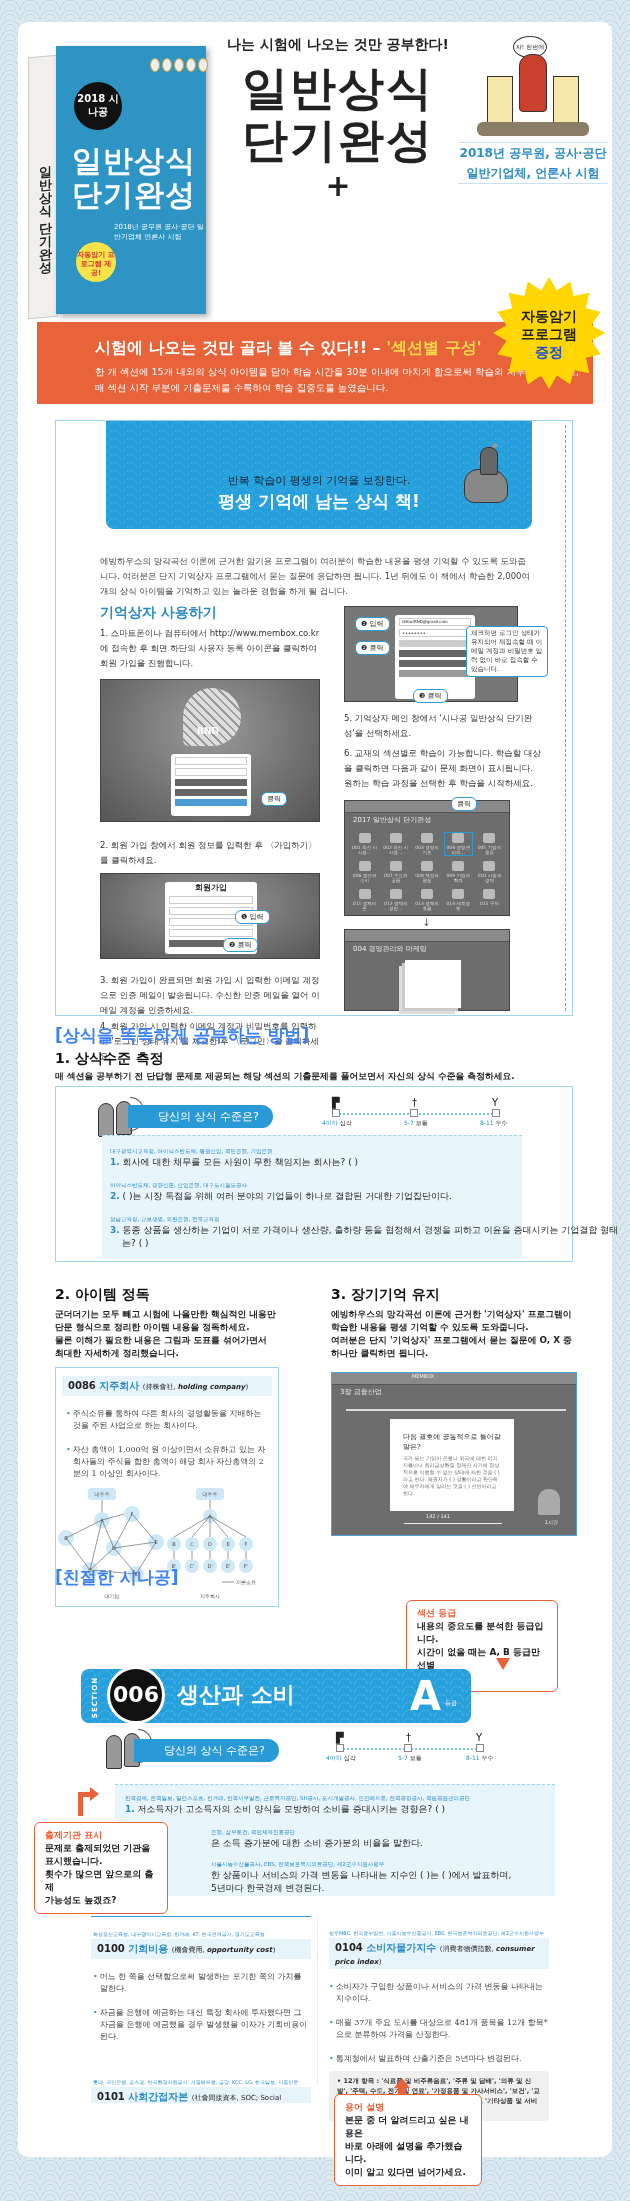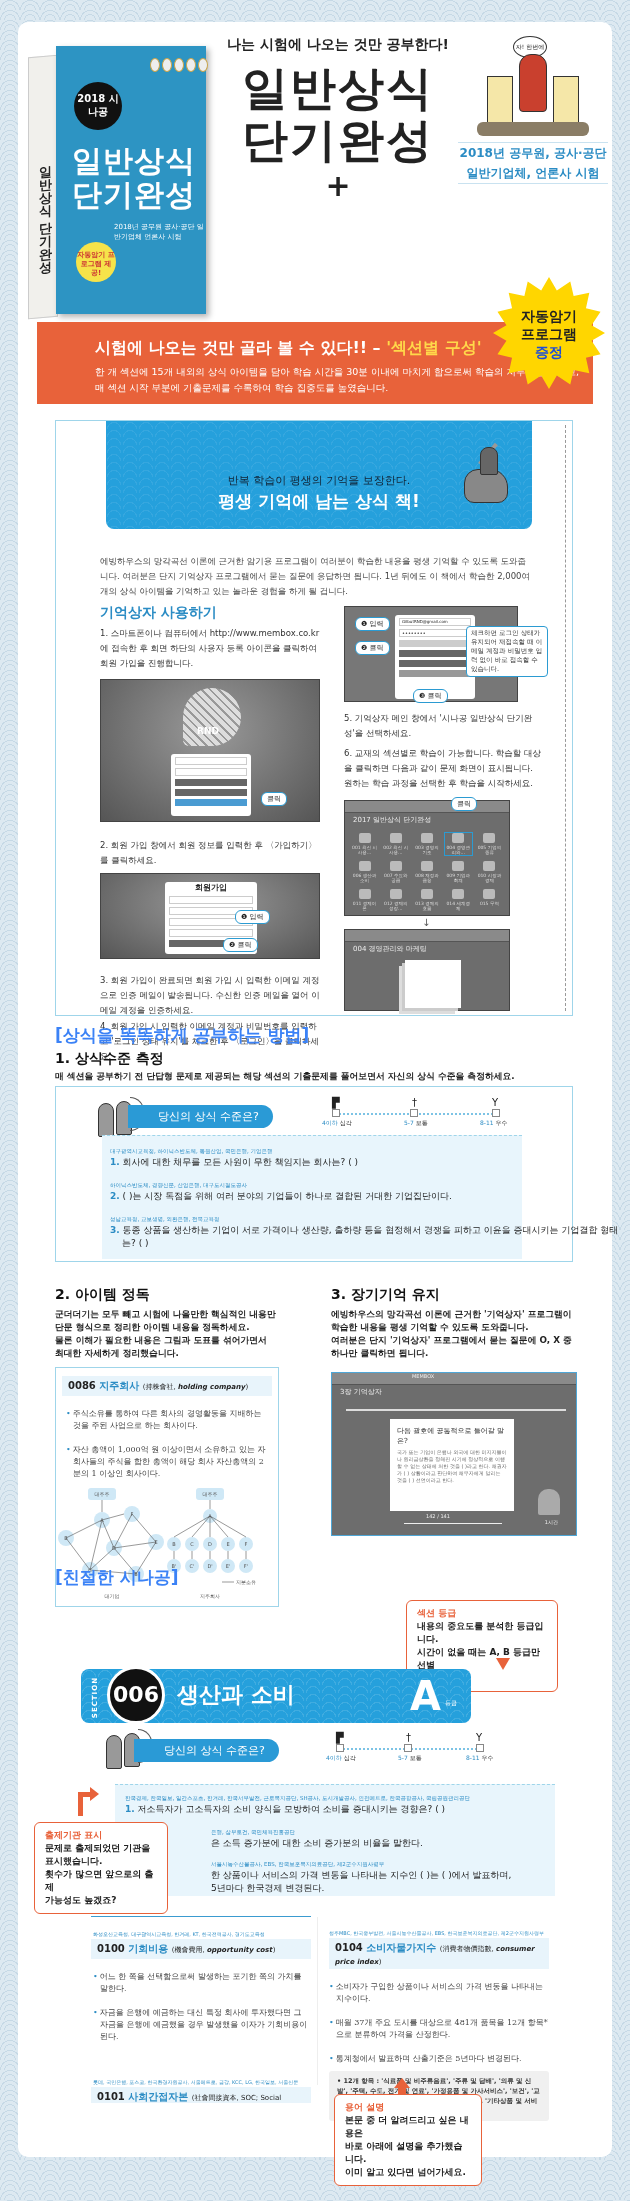--- a/index.html
+++ b/index.html
@@ -431,23 +431,23 @@
 
   <div class="h2" style="left:313px;top:1264px;">3. 장기기억 유지</div>
   <div class="desc" style="left:313px;top:1286px;">
     <div>에빙하우스의 망각곡선 이론에 근거한 '기억상자' 프로그램이</div>
     <div>학습한 내용을 평생 기억할 수 있도록 도와줍니다.</div>
     <div>여러분은 단지 '기억상자' 프로그램에서 묻는 질문에 O, X 중</div>
     <div>하나만 클릭하면 됩니다.</div>
   </div>
   <div class="app-win" style="left:313px;top:1350px;width:246px;height:164px;border-color:#4ea6d6;">
     <div class="bar" style="font-size:5px;color:#eee;padding-left:80px;">MEMBOX</div>
-    <div class="title">3장 기억상자</div>
+    <div class="title">3장 금융산업</div>
     <div style="position:absolute;left:14px;right:10px;top:36px;border-top:2px solid #ddd;"></div>
-    <div style="position:absolute;left:58px;top:46px;width:124px;height:92px;background:#fff;padding:7px;">
+    <div style="position:absolute;left:58px;top:46px;width:124px;height:92px;background:#fff;padding:13px;">
       <div style="font-size:7px;font-family:'DejaVu Serif',serif;margin-bottom:3px;">다음 괄호에 공통적으로 들어갈 말은?</div>
       <div style="font-size:5px;line-height:7px;color:#666;">국가 또는 기업이 은행나 외국에 대한 미지지불이나 원리금상환을 정해진 시기에 정상적으로 이행할 수 없는 상태에 처한 것을 (    )라고 한다. 채권자가 (    ) 상황이라고 판단하여 채무자에게 알리는 것을 (    ) 선언이라고 한다.</div>
     </div>
     <div style="position:absolute;left:94px;top:140px;font-size:5px;color:#eee;">142 / 141</div>
     <div style="position:absolute;left:72px;top:150px;width:98px;border-top:1px solid #eee;"></div>
     <div style="position:absolute;right:16px;top:116px;width:22px;height:26px;background:#aaa;border-radius:10px 10px 2px 2px;"></div>
     <div style="position:absolute;right:18px;top:146px;font-size:5px;color:#eee;">1시간</div>
   </div>
 
   <div class="sec-title" style="left:37px;top:1544px;">[친절한 시나공]</div>

